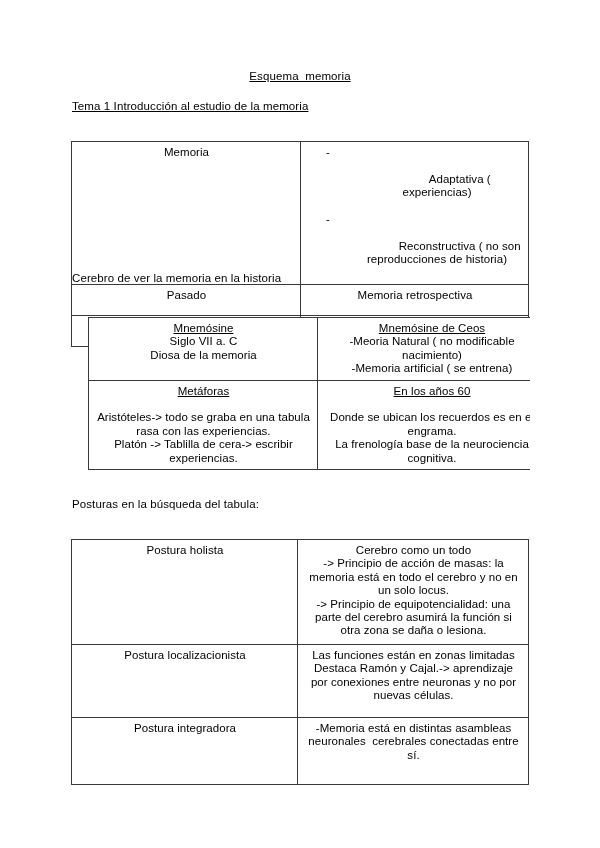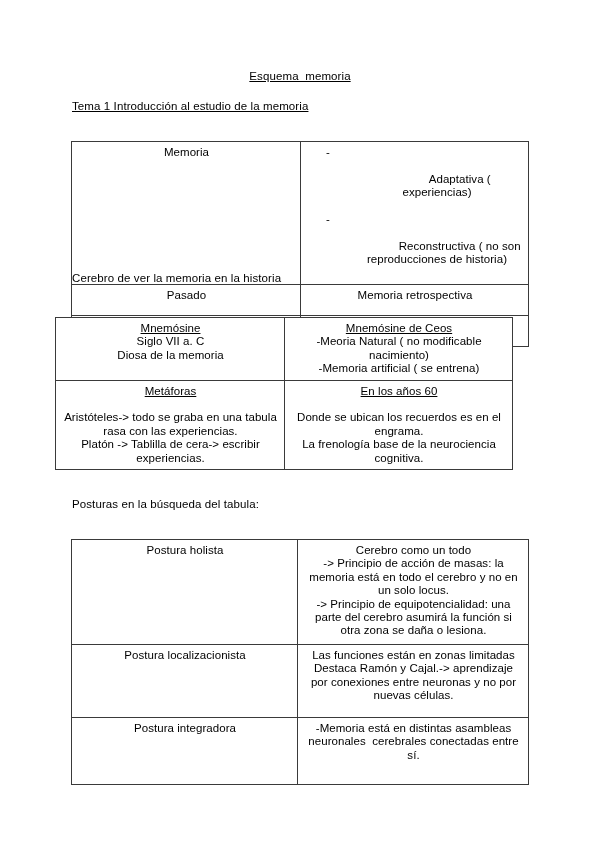--- a/index.html
+++ b/index.html
@@ -80,21 +80,21 @@
     width: 457px;
   }
   #table-memoria col.c1 { width: 229px; }
   #table-memoria col.c2 { width: 228px; }
   #table-memoria tr.r1 td { height: 48px; }
   #table-memoria tr.r2 td { height: 22px; }
   #table-memoria tr.r3 td { height: 22px; }
 
   
   #table-formas {
-    left: 55px;
+    left: 88px;
     top: 317px;
     width: 457px;
     padding-left: 9px;
   }
   #table-formas col.c1 { width: 229px; }
   #table-formas col.c2 { width: 228px; }
   #table-formas tr.r1 td { height: 53px; }
   #table-formas tr.r2 td { height: 80px; }
 
   

